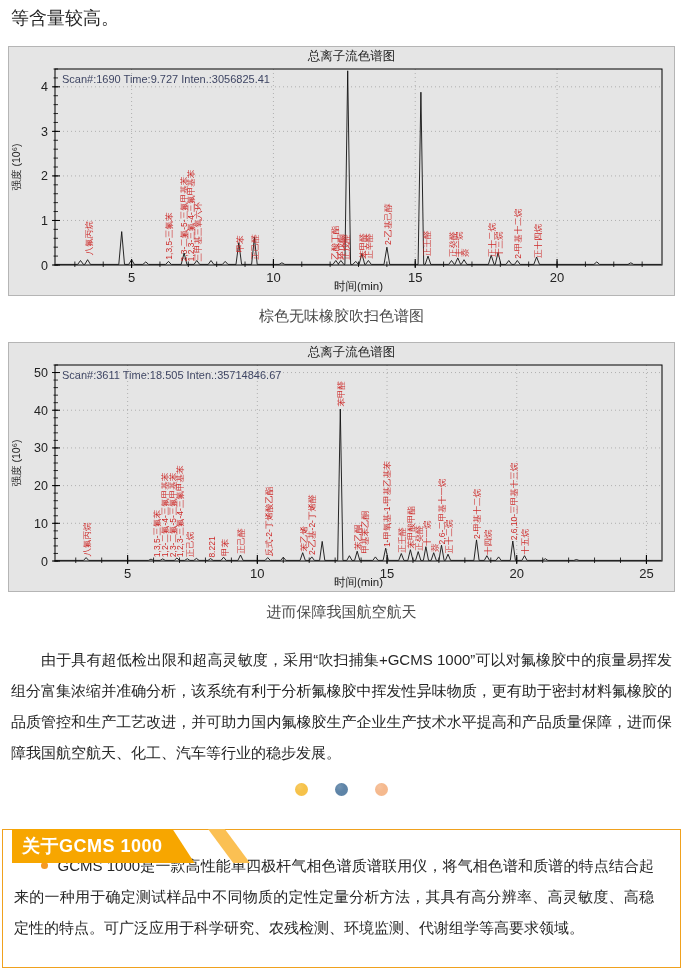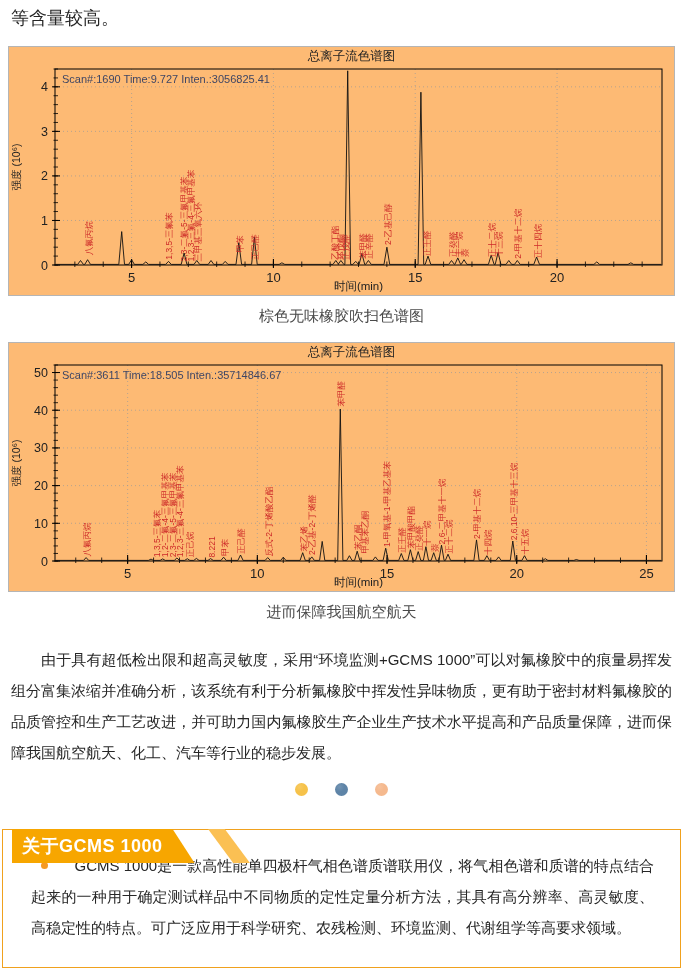--- a/index.html
+++ b/index.html
@@ -1,30 +1,30 @@
 <!DOCTYPE html>
 <html><head>
 <meta charset="utf-8">
 <style>
   html,body{margin:0;padding:0;background:#ffffff;}
   body{width:683px;font-family:"Liberation Sans","DejaVu Sans",sans-serif;color:#262626;}
   .intro{padding:6px 12px 0 11px;font-size:18px;}
-  .chart-box{margin:16px 8px 0 8px;border:1px solid #b5b5b5;background:#fdba74;}
+  .chart-box{margin:16px 8px 0 8px;border:1px solid #b5b5b5;background:#e5e5e5;}
   .chart-box svg{display:block;}
   .caption{margin-top:11px;text-align:center;font-size:15px;color:#4a4a4a;}
   .para{margin:22px 11px 0 11px;font-size:15px;line-height:31px;text-align:justify;text-indent:2em;}
   .dots{display:flex;justify-content:center;gap:27px;margin-top:15px;}
   .dot{width:13px;height:13px;border-radius:50%;}
   .about{position:relative;margin-top:13px;}
   .ribbon{position:absolute;top:0;left:12px;height:34px;line-height:34px;
     background:#f7a600;color:#fff;font-weight:bold;font-size:18px;letter-spacing:.5px;
     padding:0 32px 0 10px;clip-path:polygon(0 0,calc(100% - 22px) 0,100% 100%,0 100%);z-index:2;}
   .ribbon-tail{position:absolute;top:0;left:190px;width:60px;height:34px;background:#fbc053;
     clip-path:polygon(30% 0,58% 0,100% 100%,72% 100%);z-index:1;}
-  .about-box{border:1px solid #f0a11e;margin:33px 2px 6px 2px;padding:20px 26px 24px 28px;
+  .about-box{border:1px solid #f0a11e;margin:33px 2px 6px 2px;padding:20px 26px 24px 11px;
     font-size:15px;line-height:31px;text-align:justify;position:relative;}
   .about-box p{margin:0;text-indent:2.9em;}
   .bullet{position:absolute;left:38px;top:32px;width:7px;height:7px;border-radius:50%;background:#f59a23;}
   .footer-bar{height:10px;margin-top:12px;}
 </style>
 </head>
 <body>
 
 <div class="intro">等含量较高。</div>
 
@@ -249,21 +249,21 @@
         <text x="443.0" y="210.5" font-size="8.5" fill="#CD2A29" transform="rotate(-90 443.0 210.5)">正十二烷</text>
         <text x="471.5" y="196.1" font-size="8.5" fill="#CD2A29" transform="rotate(-90 471.5 196.1)">2-甲基十二烷</text>
         <text x="481.9" y="212.0" font-size="8.5" fill="#CD2A29" transform="rotate(-90 481.9 212.0)">十四烷</text>
         <text x="507.8" y="197.3" font-size="8.5" fill="#CD2A29" transform="rotate(-90 507.8 197.3)">2,6,10-三甲基十三烷</text>
         <text x="519.5" y="211.6" font-size="8.5" fill="#CD2A29" transform="rotate(-90 519.5 211.6)">十五烷</text>
       </svg>
     </div>
 </div>
 <div class="caption">进而保障我国航空航天</div>
 
-<p class="para">由于具有超低检出限和超高灵敏度，采用“环境监测+GCMS 1000”可以对氟橡胶中的痕量易挥发组分富集浓缩并准确分析，该系统有利于分析氟橡胶中挥发性异味物质，更有助于密封材料氟橡胶的品质管控和生产工艺改进，并可助力国内氟橡胶生产企业生产技术水平提高和产品质量保障，进而保障我国航空航天、化工、汽车等行业的稳步发展。</p>
+<p class="para">由于具有超低检出限和超高灵敏度，采用“吹扫捕集+GCMS 1000”可以对氟橡胶中的痕量易挥发组分富集浓缩并准确分析，该系统有利于分析氟橡胶中挥发性异味物质，更有助于密封材料氟橡胶的品质管控和生产工艺改进，并可助力国内氟橡胶生产企业生产技术水平提高和产品质量保障，进而保障我国航空航天、化工、汽车等行业的稳步发展。</p>
 
 <div class="dots" id="dots">
     <span class="dot" style="background: radial-gradient(circle at 35% 30%, rgba(255, 255, 255, 0.133), transparent 40%), rgb(246, 194, 74);"></span>
     <span class="dot" style="background: radial-gradient(circle at 35% 30%, rgba(255, 255, 255, 0.133), transparent 40%), rgb(94, 132, 167);"></span>
     <span class="dot" style="background: radial-gradient(circle at 35% 30%, rgba(255, 255, 255, 0.133), transparent 40%), rgb(245, 185, 142);"></span>
   </div>
 
 <div class="about">
   <div class="ribbon-tail"></div>
   <div class="ribbon">关于GCMS 1000</div>

